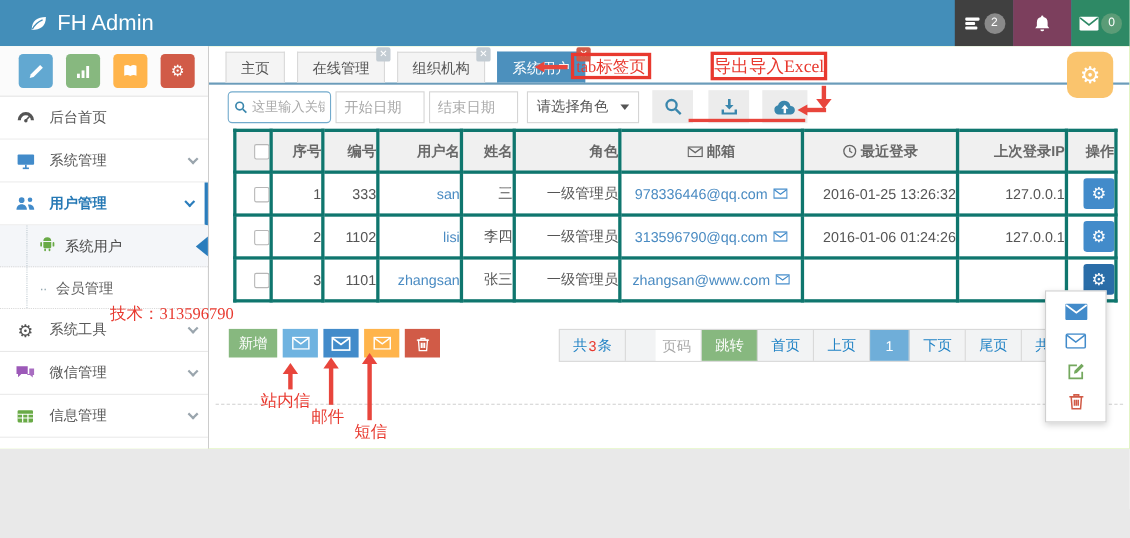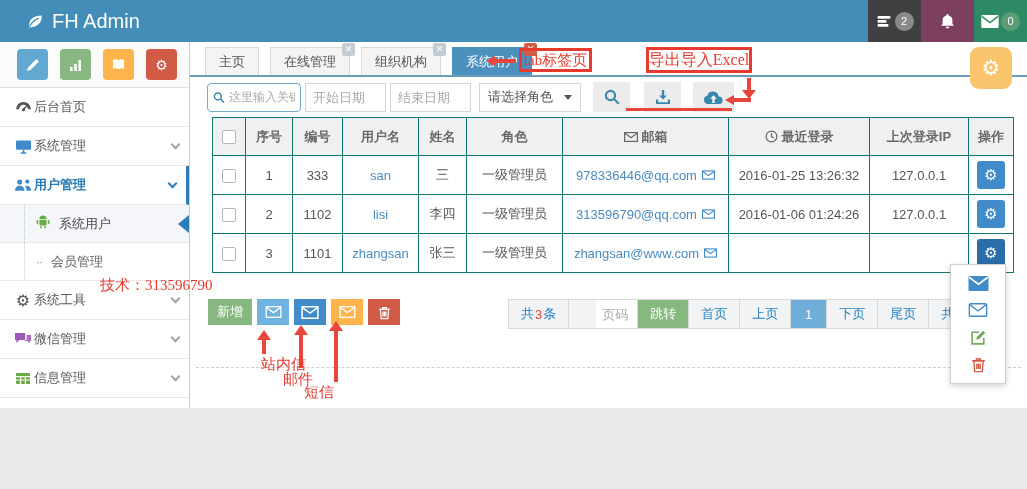--- a/index.html
+++ b/index.html
@@ -21,21 +21,21 @@
   .user-area { width:132px; background:#5fa0c9; display:flex; align-items:center; gap:8px; padding-left:7px; color:#fff; cursor:pointer; }
   .avatar { width:30px; height:30px; border-radius:50%; background:#e8e4de; border:2px solid #cfdbe4; overflow:hidden; flex:none; display:flex; align-items:flex-end; justify-content:center; }
   .welcome { font-size:12px; line-height:14px; }
   .caret-down { width:0; height:0; border-left:5px solid transparent; border-right:5px solid transparent; border-top:5px solid #fff; margin-left:4px; }
 
   
   .sidebar { position:absolute; left:0; top:42px; width:190px; height:421px; background:#fff; border-right:1px solid #ccc; }
   .shortcuts { height:46px; border-bottom:1px solid #e2e2e2; background:#fbfbfb; display:flex; align-items:center; padding-left:17px; gap:12px; }
   .sc-btn { width:31px; height:31px; border-radius:4px; display:flex; align-items:center; justify-content:center; color:#fff; font-size:14px; cursor:pointer; }
   .sc-blue{background:#62a8d1;} .sc-green{background:#87b87f;} .sc-orange{background:#ffb44b;} .sc-red{background:#d15b47;}
-  .menu-item { height:39px; border-bottom:1px solid #e8e8e8; display:flex; align-items:center; gap:1px; padding:0 10px 0 13px; font-size:13px; color:#585858; position:relative; cursor:pointer; background:#fff; }
+  .menu-item { height:39px; border-bottom:1px solid #e8e8e8; display:flex; align-items:center; gap:12px; padding:0 10px 0 13px; font-size:13px; color:#585858; position:relative; cursor:pointer; background:#fff; }
   .menu-item .mi-icon { width:20px; display:flex; justify-content:center; flex:none; }
   .chev { width:7px; height:7px; border-right:2px solid #9aa5ad; border-bottom:2px solid #9aa5ad; transform:rotate(45deg); margin-left:auto; margin-top:-4px; }
   .menu-item.parent-active { color:#2679b5; font-weight:bold; border-right:3px solid #2b7dbc; }
   .menu-item.parent-active .chev { border-color:#2b7dbc; }
   .submenu { height:38px; border-bottom:1px dotted #d7d7d7; display:flex; align-items:center; gap:9px; padding-left:36px; font-size:13px; color:#616161; position:relative; cursor:pointer; }
   .submenu::before { content:""; position:absolute; left:24px; top:0; bottom:0; border-left:1px dotted #bfcad1; }
   .submenu.active { background:#f4f6f9; color:#4a4a4a; }
   .submenu.active::after { content:""; position:absolute; right:0; top:50%; margin-top:-9px; border:9px solid transparent; border-right:11px solid #2b7dbc; border-left:none; }
   .dash-marker { color:#8fa3ad; font-size:12px; letter-spacing:-1px; }
   .collapse-row { height:26px; position:relative; border-bottom:1px solid #e8e8e8; background:#fff; }
@@ -61,21 +61,21 @@
   input::placeholder { color:#a9a9a9; }
   .role-select { width:102px; height:29px; border:1px solid #d5d5d5; margin-left:4px; display:flex; align-items:center; padding:0 8px; font-size:13px; color:#555; background:#fff; cursor:pointer; }
   .role-select .caret { width:0; height:0; border-left:4px solid transparent; border-right:4px solid transparent; border-top:5px solid #555; margin-left:auto; }
   .tool-btn { width:37px; height:30px; background:#ececec; display:flex; align-items:center; justify-content:center; cursor:pointer; }
   .tool-btn.search { margin-left:8px; }
   .tool-btn.dl { margin-left:10px; }
   .tool-btn.ul { margin-left:8px; width:41px; }
 
   
   table.grid { position:absolute; left:22px; top:75px; border-collapse:collapse; table-layout:fixed; font-size:13px; }
-  .grid th, .grid td { border:1px solid #0f766e; text-align:center; overflow:hidden; white-space:nowrap; }
+  .grid th, .grid td { border:3px solid #0f766e; text-align:right; overflow:hidden; white-space:nowrap; }
   .grid th { background:#f0f0f0; color:#686868; height:38px; font-weight:bold; }
   .grid td { height:39px; color:#555; background:#fff; }
   .grid .th-inner { display:flex; align-items:center; justify-content:center; gap:4px; }
   .chk { display:inline-block; width:14px; height:14px; border:1px solid #b7b7b7; border-radius:2px; background:#fff; vertical-align:middle; cursor:pointer; }
   .code-col { color:#8a6d3b; }
   .link { color:#4a8bc2; cursor:pointer; }
   .email-cell { display:flex; align-items:center; justify-content:center; gap:5px; }
   .op-btn { display:inline-flex; width:28px; height:28px; background:#428bca; border-radius:3px; color:#fff; align-items:center; justify-content:center; font-size:15px; cursor:pointer; }
   .op-btn.open { background:#2a6da8; }
 
@@ -551,18 +551,18 @@
         <span class="bar"></span>
     </div>
     <div class="arrow-up-v" style="left:104px; top:283px; height:43px;">
       <span class="head"></span>
         <span class="bar"></span>
     </div>
     <div class="arrow-up-v" style="left:139px; top:279px; height:61px;">
       <span class="head"></span>
         <span class="bar"></span>
     </div>
-    <div class="ann" style="left:47px; top:313px;margin-left:24px;">站内信</div>
+    <div class="ann" style="left:47px; top:313px;">站内信</div>
     <div class="ann" style="left:93px; top:328px;">邮件</div>
-    <div class="ann" style="left:114px; top:341px;">短信</div>
+    <div class="ann" style="left:132px; top:341px;">短信</div>
 
   </div>
 </div>
 
 </body></html>

